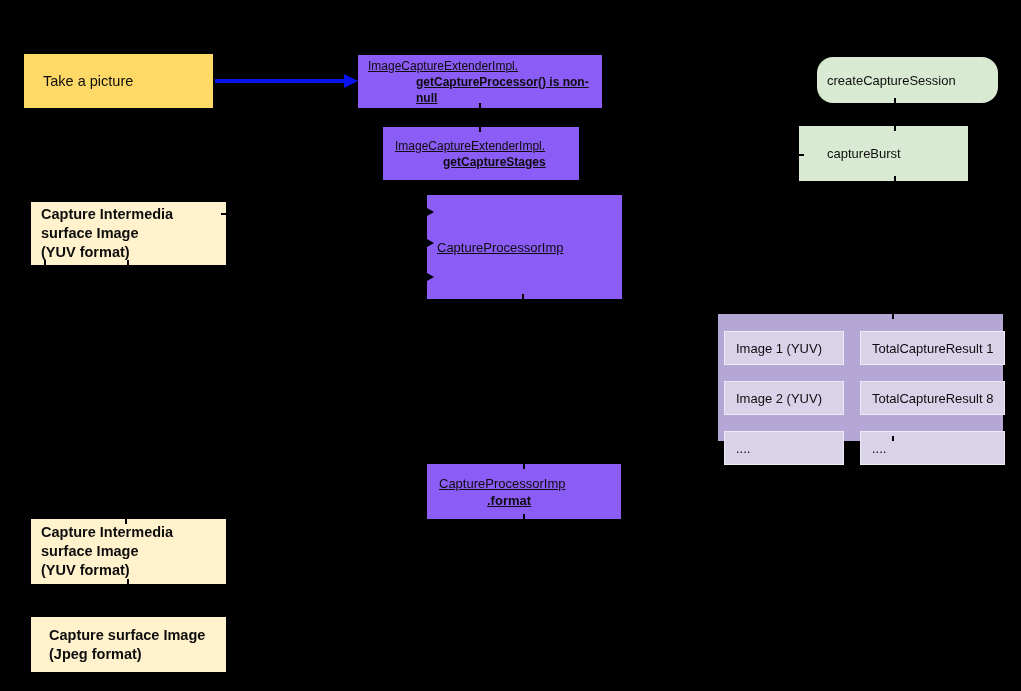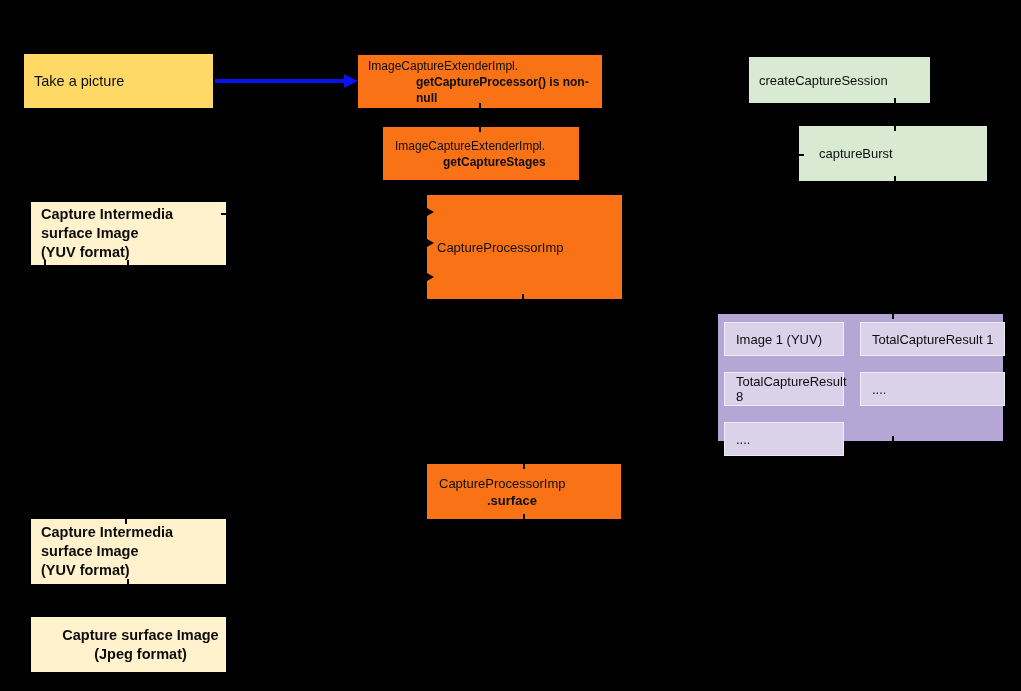--- a/index.html
+++ b/index.html
@@ -22,38 +22,38 @@
     flex-direction: column;
     justify-content: center;
     box-sizing: border-box;
   }
   .node .ln { display: block; }
   .bold { font-weight: bold; margin-left: 48px; }
 
   
   .yellow { background: #ffd966; }
   .cream  { background: #fff2cc; font-weight: bold; }
-  .blue   { background: #f97316; }
+  .blue   { background: #8b5cf6; text-decoration: underline; }
   .green  { background: #d9ead3; }
 
   .t14 { font-size: 14.5px; line-height: 19px; }
   .t13 { font-size: 13px;   line-height: 17px; }
   .t12 { font-size: 12px;   line-height: 16px; }
 
   
-  #take-picture          { left: 24px;  top: 54px;  width: 189px; height: 54px; padding-left: 10px; }
+  #take-picture          { left: 24px;  top: 54px;  width: 189px; height: 54px; padding-left: 19px; }
   #get-capture-processor { left: 358px; top: 55px;  width: 244px; height: 53px; padding-left: 10px; }
   #get-capture-stages    { left: 383px; top: 127px; width: 196px; height: 53px; padding-left: 12px; }
-  #create-capture-session{ left: 749px; top: 57px;  width: 181px; height: 46px; padding-left: 10px; }
-  #capture-burst         { left: 799px; top: 126px; width: 188px; height: 55px; padding-left: 20px; }
+  #create-capture-session{ left: 817px; top: 57px;  width: 181px; height: 46px; padding-left: 10px; border-radius: 16px; }
+  #capture-burst         { left: 799px; top: 126px; width: 169px; height: 55px; padding-left: 28px; }
   #capture-processor     { left: 427px; top: 195px; width: 195px; height: 104px; padding-left: 10px; }
   #intermedia-top        { left: 31px;  top: 202px; width: 195px; height: 63px; padding-left: 10px; }
   #capture-process       { left: 427px; top: 464px; width: 194px; height: 55px; padding-left: 12px; }
   #intermedia-bottom     { left: 31px;  top: 519px; width: 195px; height: 65px; padding-left: 10px; }
-  #jpeg-surface          { left: 31px;  top: 617px; width: 195px; height: 55px; padding-left: 24px; text-align: center; }
+  #jpeg-surface          { left: 31px;  top: 617px; width: 195px; height: 55px; padding-left: 18px; }
 
   
   #flow-arrow-line {
     position: absolute;
     left: 215px; top: 79px;
     width: 130px; height: 4px;
     background: #0813ee;
   }
   #flow-arrow-head {
     position: absolute;
@@ -64,21 +64,21 @@
     border-left: 14px solid #0813ee;
   }
 
   
   #burst-table {
     position: absolute;
     left: 718px; top: 314px;
     width: 285px; height: 127px;
     background: #b4a7d6;
     box-sizing: border-box;
-    padding: 8px 6px;
+    padding: 17px 6px;
     display: grid;
     grid-template-columns: 120px 145px;
     grid-template-rows: 34px 34px 34px;
     column-gap: 8px;
     row-gap: 5px;
     gap: 16px;
   }
   .burst-cell {
     background: #d9d2e9;
     border: 1px solid rgba(255,255,255,0.55);
@@ -141,33 +141,36 @@
   </div>
 
   <div id="burst-table">
     <div class="burst-cell">
       <span>Image 1 (YUV)</span>
     </div>
     <div class="burst-cell">
       <span>TotalCaptureResult 1</span>
     </div>
     <div class="burst-cell">
+      <span>Image 2 (YUV)</span>
+    </div>
+    <div class="burst-cell">
       <span>TotalCaptureResult 8</span>
     </div>
     <div class="burst-cell">
       <span>....</span>
     </div>
     <div class="burst-cell">
       <span>....</span>
     </div>
   </div>
 
   <div class="node blue t13" id="capture-process">
     <span class="ln">CaptureProcessorImp</span>
-    <span class="ln bold">.surface</span>
+    <span class="ln bold">.format</span>
   </div>
 
   <div class="node cream t14" id="intermedia-bottom">
     <span class="ln">Capture Intermedia</span>
     <span class="ln">surface Image</span>
     <span class="ln">(YUV format)</span>
   </div>
 
   <div class="node cream t14" id="jpeg-surface">
     <span class="ln">Capture surface Image</span>

